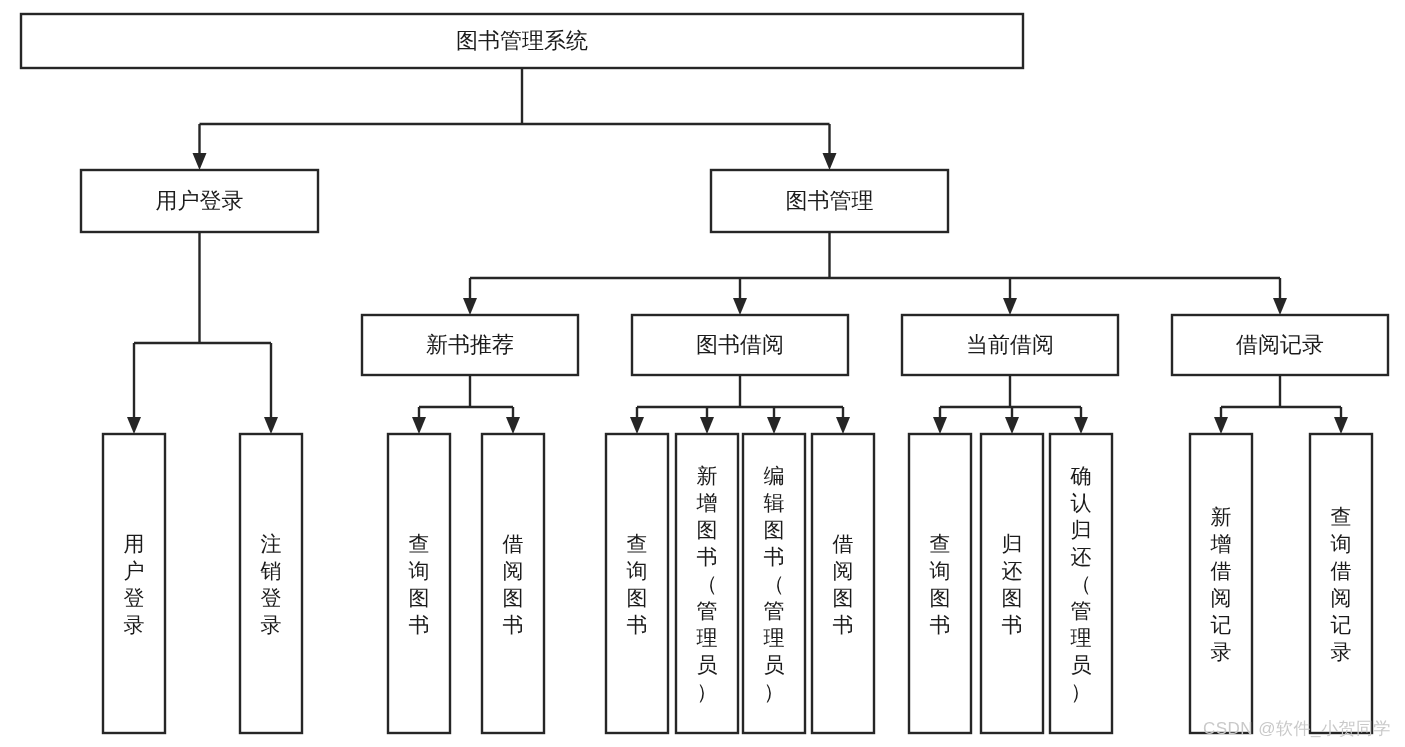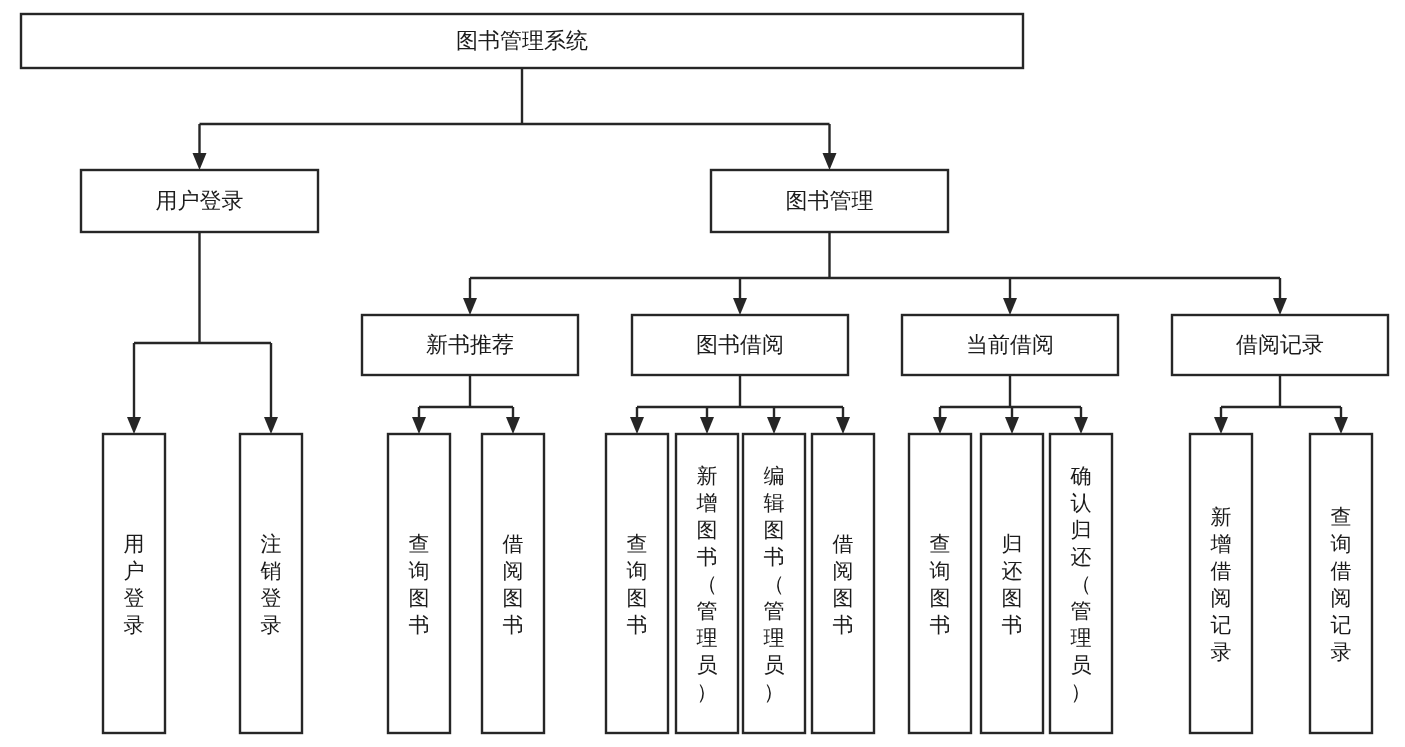--- a/index.html
+++ b/index.html
@@ -214,13 +214,14 @@
         <g>
           <rect x="1190" y="434" width="62" height="299" class="node-box"></rect>
           <text x="1221" y="523.5" class="leaf-label"><tspan x="1221" dy="0">新</tspan><tspan x="1221" dy="27">增</tspan><tspan x="1221" dy="27">借</tspan><tspan x="1221" dy="27">阅</tspan><tspan x="1221" dy="27">记</tspan><tspan x="1221" dy="27">录</tspan></text>
         </g>
         <g>
           <rect x="1310" y="434" width="62" height="299" class="node-box"></rect>
           <text x="1341" y="523.5" class="leaf-label"><tspan x="1341" dy="0">查</tspan><tspan x="1341" dy="27">询</tspan><tspan x="1341" dy="27">借</tspan><tspan x="1341" dy="27">阅</tspan><tspan x="1341" dy="27">记</tspan><tspan x="1341" dy="27">录</tspan></text>
         </g>
       </g>
   </svg>
+  <div class="watermark">CSDN @软件_小贺同学</div>
 </div>
 
 </body></html>

